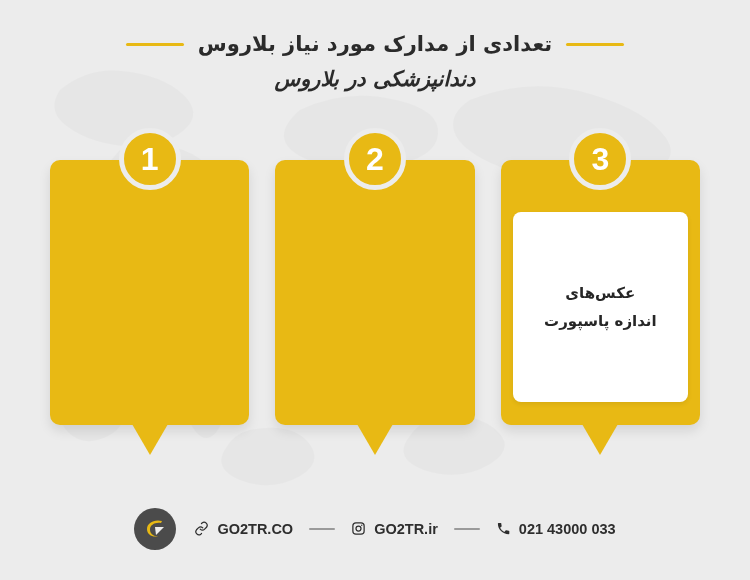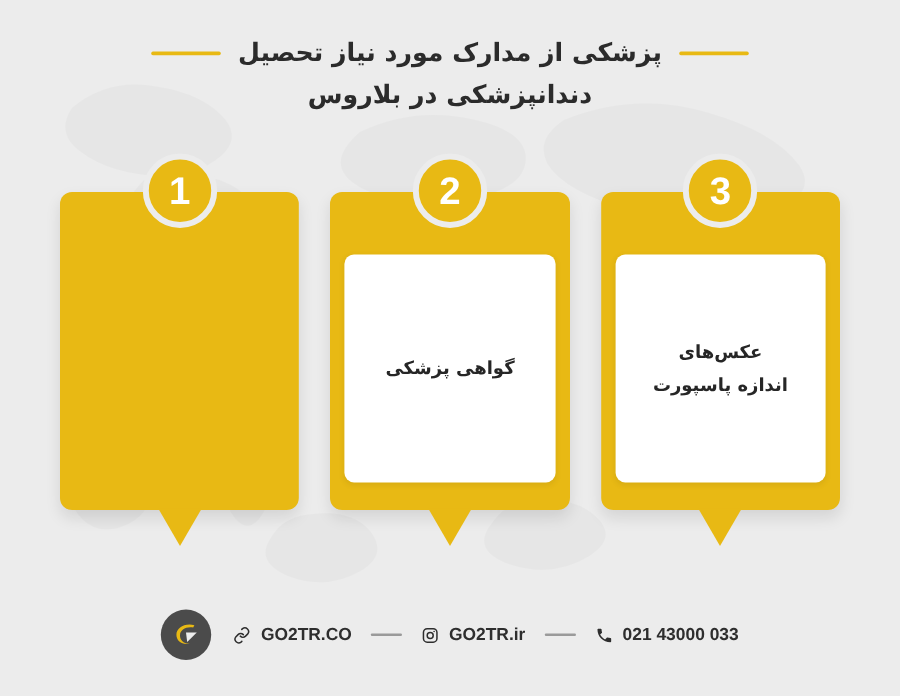--- a/index.html
+++ b/index.html
@@ -52,20 +52,21 @@
     color: #2b2b2b;
     line-height: 1.55;
     letter-spacing: 0;
   }
   .title-text-2 {
     font-size: 21px;
     font-weight: bold;
     color: #2b2b2b;
     line-height: 1.55;
     margin-top: 2px;
+    font-style: italic;
   }
 
   
   .cards {
     position: absolute;
     top: 160px;
     left: 50px; right: 50px;
     display: flex;
     flex-direction: row;
     justify-content: space-between;
@@ -146,21 +147,21 @@
     background: #4b4b4b;
     display: flex;
     align-items: center;
     justify-content: center;
     margin-right: 18px;
   }
   .logo svg { display:block; }
   .fitem {
     display: flex;
     flex-direction: row;
-    align-items: flex-end;
+    align-items: flex-start;
     gap: 8px;
     color: #2e2e2e;
     font-size: 14.5px;
     font-weight: bold;
     font-family: "Liberation Sans", sans-serif;
   }
   .fsep {
     width: 26px; height: 2px;
     background: #9a9a9a;
     margin: 0 16px;
@@ -191,41 +192,38 @@
       <path d="M80 390 q30 -6 40 14 q10 20 -12 32 q-24 12 -40 -4 q-16 -18 -4 -32 q6 -8 16 -10z"></path>
     </g>
   </svg>
 </div>
 
 <div class="frame"></div>
 
 <div class="title-wrap">
   <div class="title-line1">
     <span class="rule"></span>
-    <span class="title-text">پزشکی از مدارک مورد نیاز تحصیل</span>
+    <span class="title-text">تعدادی از مدارک مورد نیاز بلاروس</span>
     <span class="rule"></span>
   </div>
   <div class="title-text-2">دندانپزشکی در بلاروس</div>
 </div>
 
 <div class="cards">
 
   <div class="card">
     <div class="badge">3</div>
     <div class="card-inner">
       <div class="card-label">عکس‌های<br>اندازه پاسپورت</div>
     </div>
     <div class="card-pin"></div>
   </div>
 
   <div class="card">
     <div class="badge">2</div>
-    <div class="card-inner">
-      <div class="card-label">گواهی پزشکی</div>
-    </div>
     <div class="card-pin"></div>
   </div>
 
   <div class="card">
     <div class="badge">1</div>
     <div class="card-pin"></div>
   </div>
 
 </div>
 

